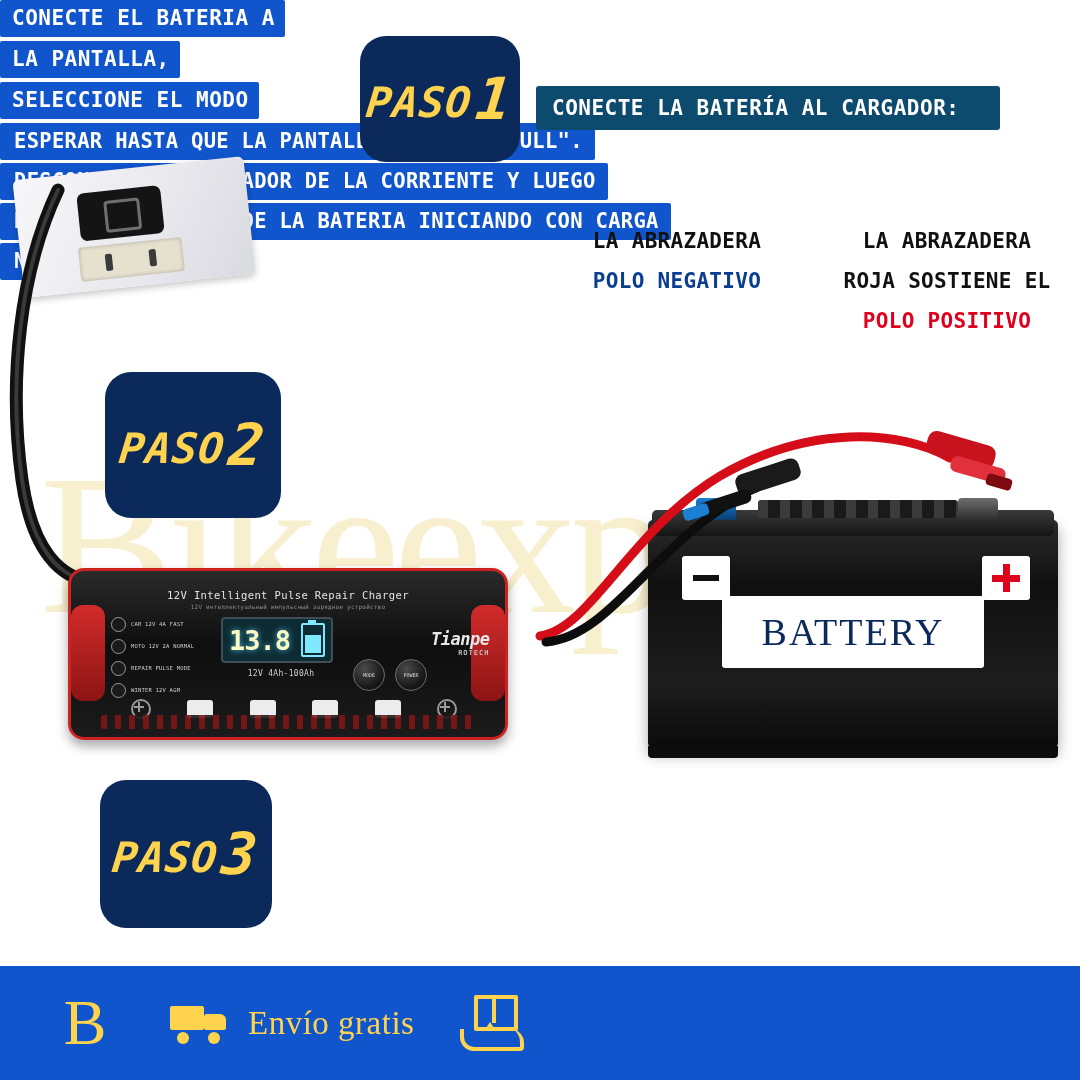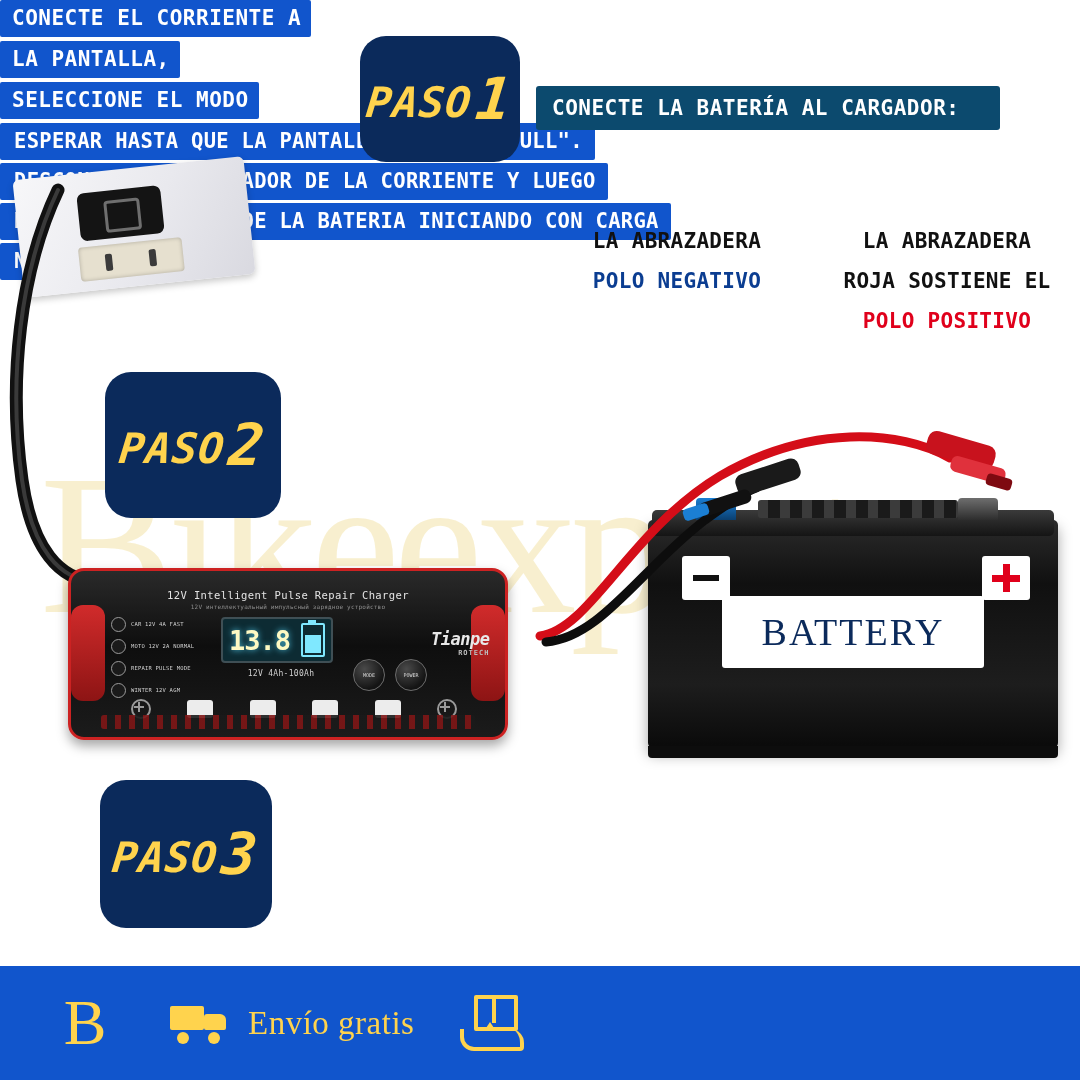--- a/index.html
+++ b/index.html
@@ -694,21 +694,21 @@
   <div>ROJA SOSTIENE EL</div>
   <div class="polo-pos">POLO POSITIVO</div>
 </div>
 
 <div class="step-badge" id="badge2">
   <div class="txt">
     <span>PASO</span><span class="num">2</span>
   </div>
 </div>
 <div id="ribbon2">
-  <div class="line">CONECTE EL CORRIENTE A</div><br>
+  <div class="line">CONECTE EL BATERIA A</div><br>
   <div class="line">LA PANTALLA,</div><br>
   <div class="line">SELECCIONE EL MODO</div>
 </div>
 
 <div class="step-badge" id="badge3">
   <div class="txt">
     <span>PASO</span><span class="num">3</span>
   </div>
 </div>
 <div id="ribbon3">

